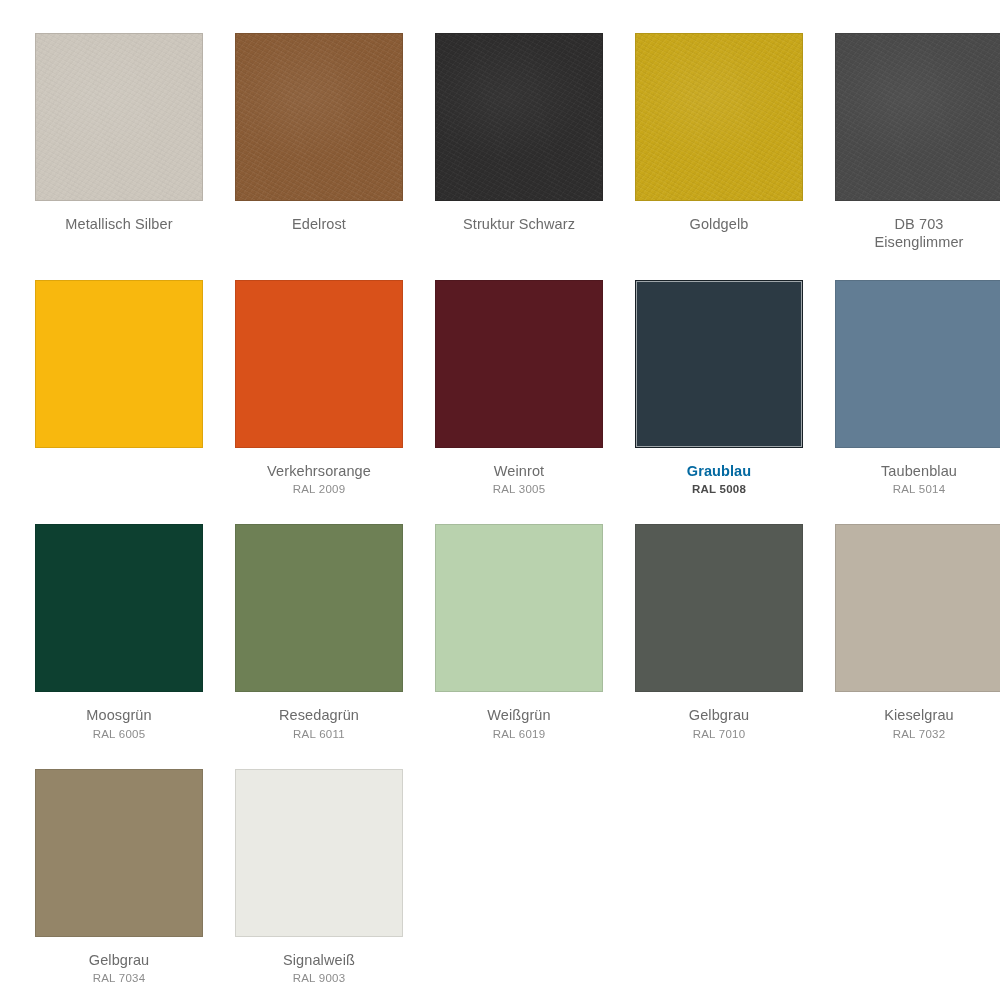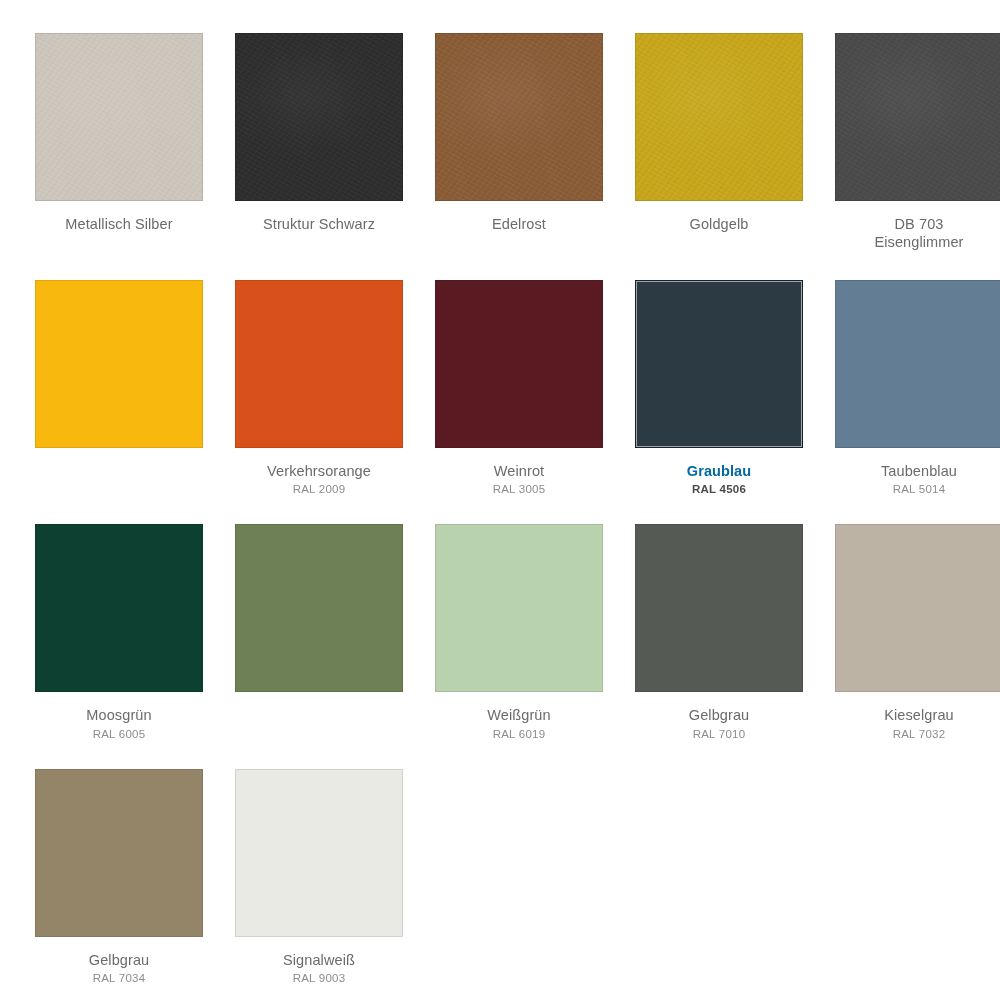--- a/index.html
+++ b/index.html
@@ -121,29 +121,29 @@
 <body>
 
 <div id="palette-grid">
     <div class="swatch-cell">
       <div class="swatch-chip textured" style="background-color: rgb(205, 199, 189);"></div>
       <div class="swatch-labels">
         <span class="swatch-name">Metallisch Silber</span>
       </div>
     </div>
     <div class="swatch-cell">
+      <div class="swatch-chip textured grain-coarse" style="background-color: rgb(138, 92, 54);"></div>
+      <div class="swatch-labels">
+        <span class="swatch-name">Edelrost</span>
+      </div>
+    </div>
+    <div class="swatch-cell">
       <div class="swatch-chip textured" style="background-color: rgb(46, 45, 45);"></div>
       <div class="swatch-labels">
         <span class="swatch-name">Struktur Schwarz</span>
-      </div>
-    </div>
-    <div class="swatch-cell">
-      <div class="swatch-chip textured grain-coarse" style="background-color: rgb(138, 92, 54);"></div>
-      <div class="swatch-labels">
-        <span class="swatch-name">Edelrost</span>
       </div>
     </div>
     <div class="swatch-cell">
       <div class="swatch-chip textured grain-coarse" style="background-color: rgb(200, 167, 26);"></div>
       <div class="swatch-labels">
         <span class="swatch-name">Goldgelb</span>
       </div>
     </div>
     <div class="swatch-cell">
       <div class="swatch-chip textured" style="background-color: rgb(74, 74, 74);"></div>
@@ -165,39 +165,43 @@
       <div class="swatch-chip" style="background-color: rgb(89, 26, 34);"></div>
       <div class="swatch-labels">
         <span class="swatch-name">Weinrot</span>
         <span class="swatch-code">RAL 3005</span>
       </div>
     </div>
     <div class="swatch-cell is-selected" aria-selected="true">
       <div class="swatch-chip selected" style="background-color: rgb(44, 58, 68);"></div>
       <div class="swatch-labels">
         <span class="swatch-name">Graublau</span>
-        <span class="swatch-code">RAL 4506</span>
+        <span class="swatch-code">RAL 5008</span>
       </div>
     </div>
     <div class="swatch-cell">
       <div class="swatch-chip" style="background-color: rgb(98, 125, 148);"></div>
       <div class="swatch-labels">
         <span class="swatch-name">Taubenblau</span>
         <span class="swatch-code">RAL 5014</span>
       </div>
     </div>
     <div class="swatch-cell">
       <div class="swatch-chip" style="background-color: rgb(13, 64, 48);"></div>
       <div class="swatch-labels">
         <span class="swatch-name">Moosgrün</span>
         <span class="swatch-code">RAL 6005</span>
       </div>
     </div>
     <div class="swatch-cell">
       <div class="swatch-chip" style="background-color: rgb(110, 128, 85);"></div>
+      <div class="swatch-labels">
+        <span class="swatch-name">Resedagrün</span>
+        <span class="swatch-code">RAL 6011</span>
+      </div>
     </div>
     <div class="swatch-cell">
       <div class="swatch-chip" style="background-color: rgb(185, 210, 174);"></div>
       <div class="swatch-labels">
         <span class="swatch-name">Weißgrün</span>
         <span class="swatch-code">RAL 6019</span>
       </div>
     </div>
     <div class="swatch-cell">
       <div class="swatch-chip" style="background-color: rgb(85, 90, 84);"></div>

